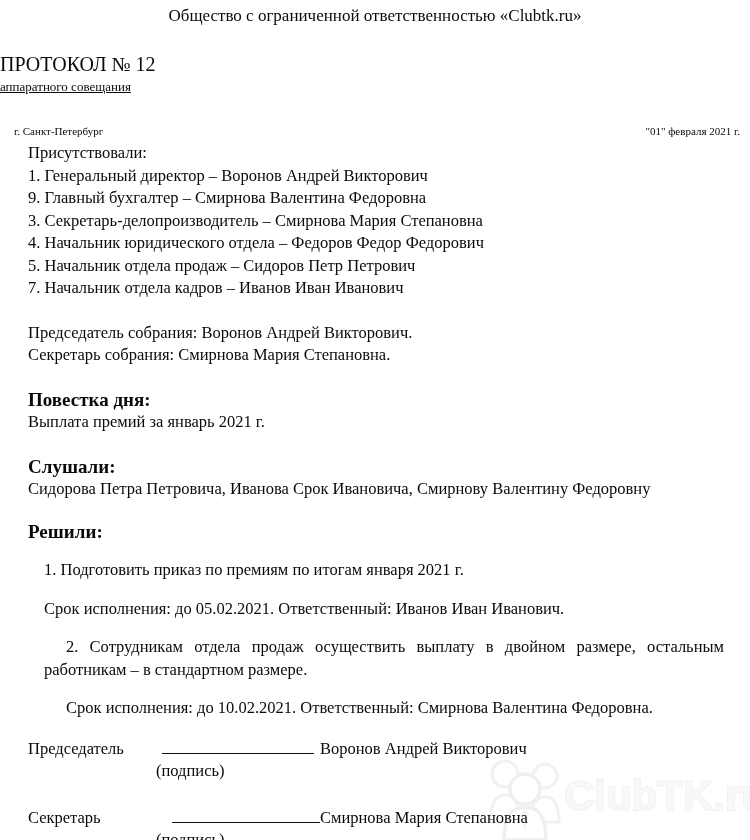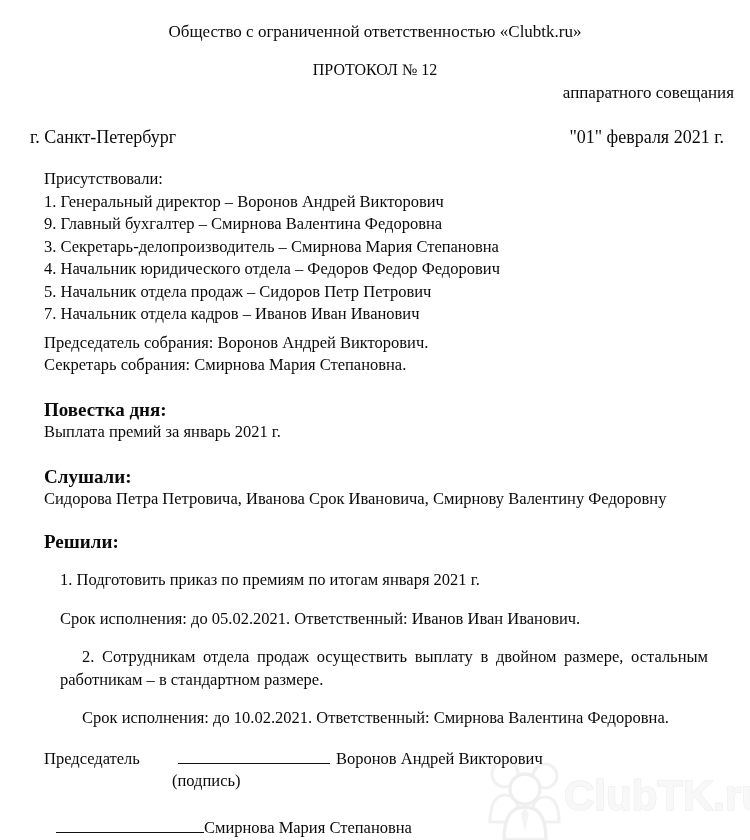--- a/index.html
+++ b/index.html
@@ -16,71 +16,70 @@
     font-family: "Liberation Serif", "DejaVu Serif", serif;
     color: #0a0a0a;
     -webkit-font-smoothing: antialiased;
   }
 
   .page {
     position: relative;
     width: 750px;
     height: 636px;
     box-sizing: border-box;
-    padding: 16px;
+    padding: 0;
     z-index: 2;
   }
 
   
   .org-line {
     text-align: center;
     font-size: 17px;
     line-height: 20px;
     padding-top: 6px;
   }
   .doc-title {
-    text-align: center;
-    font-size: 16px;
+    font-size: 20px;
     line-height: 24px;
-    margin-top: 16px;
+    margin-top: 26px;
   }
   .doc-subtitle {
-    text-align: right;
-    font-size: 17px;
+    text-align: left;
+    font-size: 13px;
     line-height: 22px;
+    text-decoration: underline;
   }
 
   .place-date {
     display: flex;
     justify-content: space-between;
     align-items: baseline;
-    font-size: 18px;
+    font-size: 11px;
     line-height: 22px;
     margin-top: 22px;
     padding: 0 10px 0 14px;
   }
 
   
   .block {
     padding: 0 10px 0 28px;
     font-size: 16.5px;
     line-height: 22.5px;
   }
   .attendees {
-    margin-top: 20px;
   }
   .attendees .lead { white-space: nowrap; }
   .attendees ol {
     list-style: none;
     margin: 0;
     padding: 0;
   }
   .attendees li { white-space: nowrap; }
 
-  .officers { margin-top: 6px; }
+  .officers { margin-top: 22px; }
   .officers div { white-space: nowrap; }
 
   .section { margin-top: 22px; }
   .section-heading {
     font-weight: bold;
     font-size: 19px;
     line-height: 22.5px;
   }
   .para {
     font-size: 16.5px;
@@ -198,20 +197,21 @@
       <div class="sig-main">
         <span class="sig-role chair">Председатель</span>
         <span class="sig-line"></span>
         <span class="sig-name">Воронов Андрей Викторович</span>
       </div>
       <div class="sig-caption">(подпись)</div>
     </div>
 
     <div class="sig-row sig-block-2">
       <div class="sig-main">
+        <span class="sig-role secr">Секретарь</span>
         <span class="sig-line secr"></span>
         <span class="sig-name">Смирнова Мария Степановна</span>
       </div>
       <div class="sig-caption">(подпись)</div>
     </div>
   </div>
 </div>
 
 <div class="watermark">
   <svg width="262" height="88" viewBox="0 0 262 88" aria-hidden="true">

